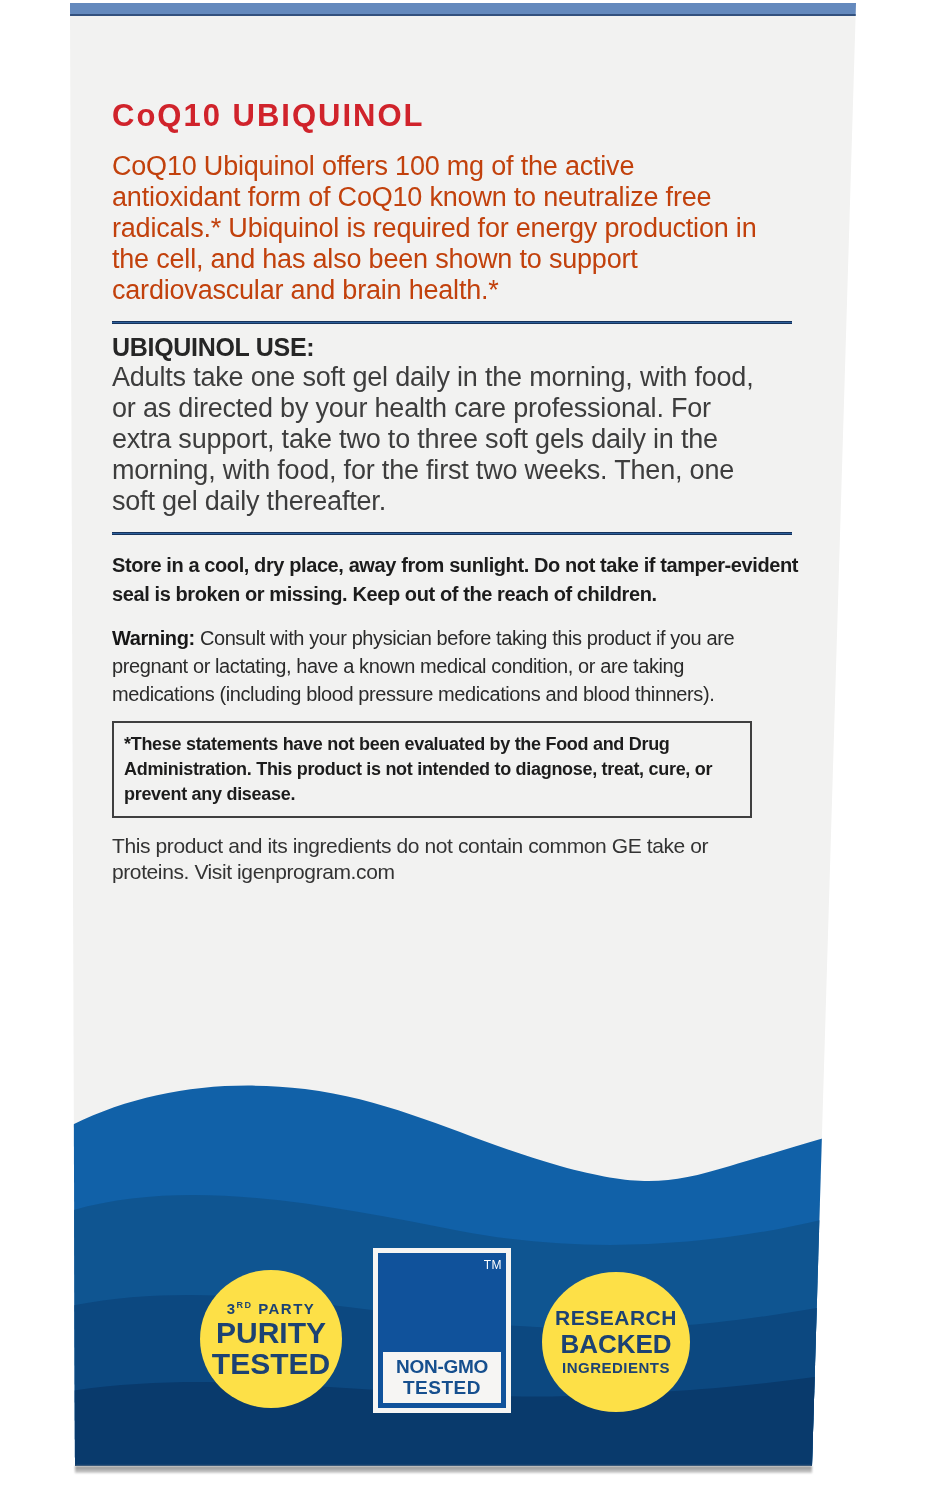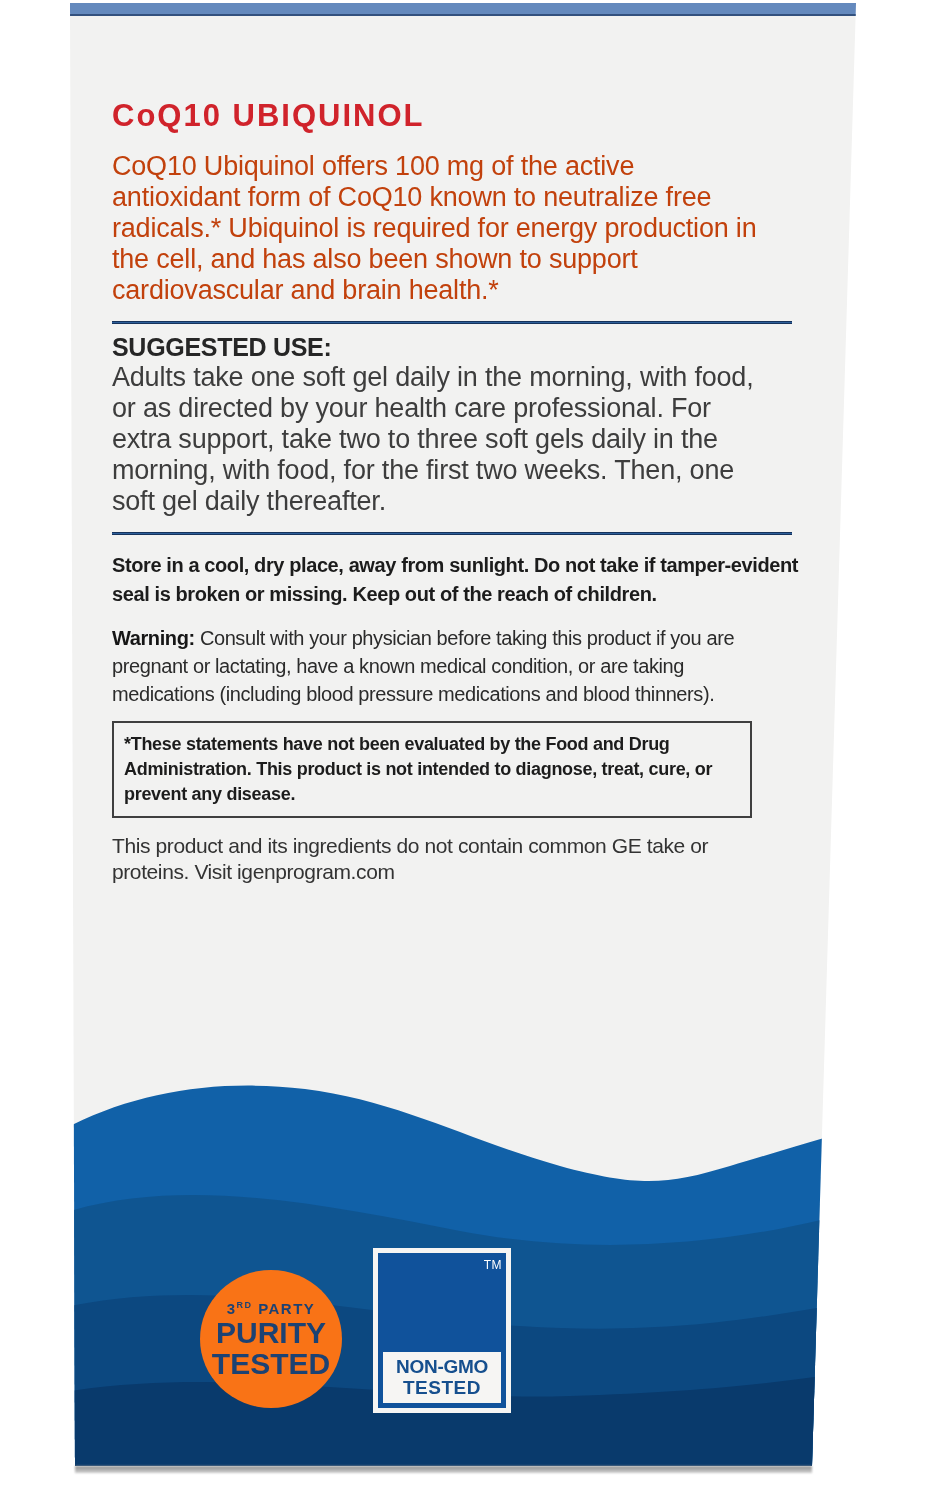--- a/index.html
+++ b/index.html
@@ -113,21 +113,21 @@
   }
   .wave-svg {
     position: absolute;
     left: 0; bottom: 0;
     width: 786px; height: 395px;
     display: block;
   }
   
   .badge-circle {
     position: absolute;
-    background: #f97316;
+    background: #fde047;
     border-radius: 50%;
     display: flex; flex-direction: column;
     align-items: center; justify-content: center;
     text-align: center;
     color: #1c4273;
   }
   .purity { left: 130px; top: 1267px; width: 142px; height: 138px; }
   .purity .l1 { font-size: 15px; font-weight: bold; letter-spacing: 1.5px; }
   .purity .l1 sup { font-size: 9px; }
   .purity .l2, .purity .l3 { font-size: 30px; font-weight: 800; letter-spacing: 0px; line-height: 31px; }
@@ -168,21 +168,21 @@
 
 <div class="page">
   <div class="box">
     <div class="box-top-edge"></div>
 
     <div class="content">
       <div class="title">CoQ10 UBIQUINOL</div>
       <div class="intro">CoQ10 Ubiquinol offers 100 mg of the active antioxidant form of CoQ10 known to neutralize free radicals.* Ubiquinol is required for energy production in the cell, and has also been shown to support cardiovascular and brain health.*</div>
 
       <div class="rule"></div>
-      <div class="sug-heading">SUGGESTED USE:</div>
+      <div class="sug-heading">UBIQUINOL USE:</div>
       <div class="sug-body">Adults take one soft gel daily in the morning, with food, or as directed by your health care professional. For extra support, take two to three soft gels daily in the morning, with food, for the first two weeks. Then, one soft gel daily thereafter.</div>
       <div class="rule"></div>
 
       <div class="storage cond">Store in a cool, dry place, away from sunlight. Do not take if tamper-evident seal is broken or missing. Keep out of the reach of children.</div>
 
       <div class="warning cond"><b>Warning:</b><span> Consult with your physician before taking this product if you are pregnant or lactating, have a known medical condition, or are taking medications (including blood pressure medications and blood thinners).</span></div>
 
       <div class="fda-box">
         <div class="fda-text cond">*These statements have not been evaluated by the Food and Drug Administration. This product is not intended to diagnose, treat, cure, or prevent any disease.</div>
       </div>
@@ -206,16 +206,21 @@
     <div class="igen-badge">
       <div class="igen-inner">
         <div class="igen-tm">TM</div>
         <div class="nongmo-panel">
           <div class="n1">NON-GMO</div>
           <div class="n2">TESTED</div>
         </div>
       </div>
     </div>
 
+    <div class="badge-circle research">
+      <div class="l1">RESEARCH</div>
+      <div class="l2">BACKED</div>
+      <div class="l3">INGREDIENTS</div>
+    </div>
   </div>
 
   <div class="box-shadow-strip"></div>
 </div>
 
 </body></html>

